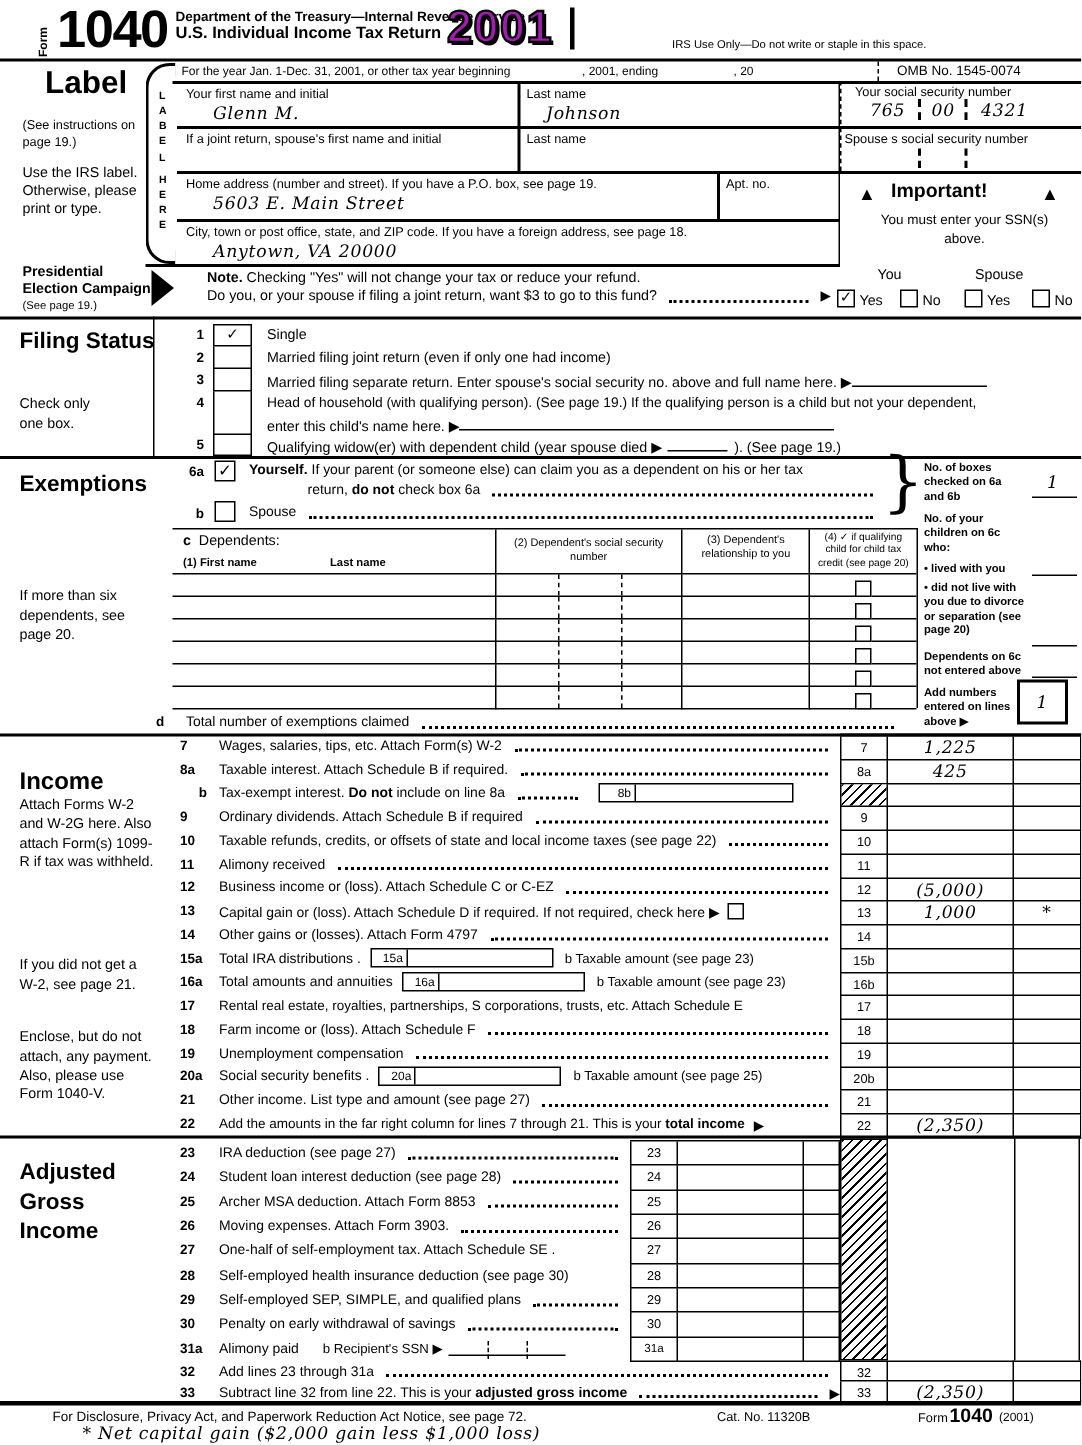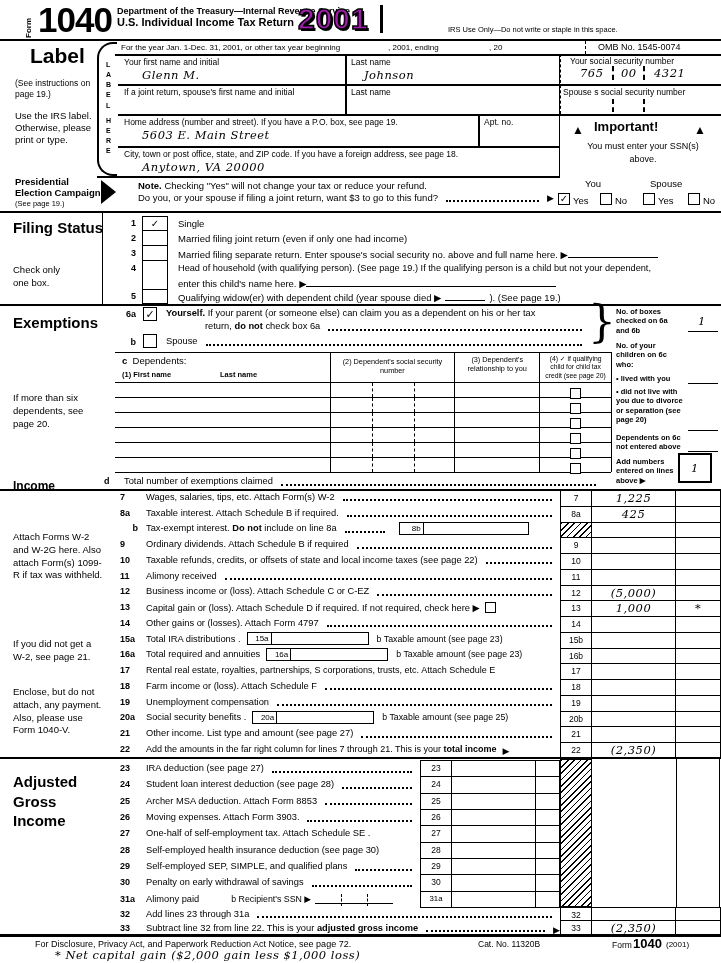--- a/index.html
+++ b/index.html
@@ -280,21 +280,21 @@
   <div class="abs note-r" style="left:616px;top:387px;width:72px;">• did not live with you due to divorce or separation (see page 20)</div>
   <div class="slot" style="left:688px;top:430px;"></div>
   <div class="abs note-r" style="left:616px;top:433px;width:70px;">Dependents on 6c not entered above</div>
   <div class="slot" style="left:688px;top:451px;"></div>
   <div class="abs note-r" style="left:616px;top:457px;width:58px;">Add numbers entered on lines above ▶</div>
   <div class="abs" style="left:678px;top:453px;width:34px;height:30px;border:2.5px solid #000;text-align:center;">
     <span class="hand" style="line-height:26px;">1</span>
   </div>
   <div class="hline" style="left:0;top:489px;width:721px;height:2px;"></div>
 
-  <div class="abs b" style="left:13px;top:479px;font-size:12px;">Income</div>
+  <div class="abs b" style="left:13px;top:513px;font-size:16px;">Income</div>
   <div class="abs t95" style="left:13px;top:531px;width:92px;line-height:1.35;">Attach Forms W-2 and W-2G here. Also attach Form(s) 1099-R if tax was withheld.</div>
   <div class="abs t95" style="left:13px;top:638px;width:85px;line-height:1.35;">If you did not get a W-2, see page 21.</div>
   <div class="abs t95" style="left:13px;top:686px;width:92px;line-height:1.35;">Enclose, but do not attach, any payment. Also, please use Form 1040-V.</div>
 
   <div class="abs" style="left:112px;top:489px;width:448px;">
     <div class="irow">
         <span class="lnum">7</span>
         <span class="ltxt">Wages, salaries, tips, etc. Attach Form(s) W-2</span>
         <span class="dots"></span>
       </div>
@@ -346,21 +346,21 @@
         <span class="lnum">15a</span>
         <span class="ltxt">Total IRA distributions .</span>
         <span class="inbox">
           <span class="il">15a</span>
           <span class="ifld"></span>
         </span>
         <span class="blabel">b Taxable amount (see page 23)</span>
       </div>
     <div class="irow">
         <span class="lnum">16a</span>
-        <span class="ltxt">Total required and annuities</span>
+        <span class="ltxt">Total amounts and annuities</span>
         <span class="inbox">
           <span class="il">16a</span>
           <span class="ifld"></span>
         </span>
         <span class="blabel">b Taxable amount (see page 23)</span>
       </div>
     <div class="irow">
         <span class="lnum">17</span>
         <span class="ltxt" style="font-size:9px;">Rental real estate, royalties, partnerships, S corporations, trusts, etc. Attach Schedule E</span>
       </div>
@@ -521,21 +521,21 @@
         <span class="dots"></span>
       </div>
     <div class="mrow">
         <span class="lnum">30</span>
         <span class="ltxt">Penalty on early withdrawal of savings</span>
         <span class="dots"></span>
       </div>
     <div class="mrow">
         <span class="lnum">31a</span>
         <span class="ltxt">Alimony paid</span>
-        <span class="blabel" style="margin-left:32px;">b Recipient's SSN ▶</span>
+        <span class="blabel" style="margin-left:16px;">b Recipient's SSN ▶</span>
         <span class="ul" style="width:78px;margin-left:4px;position:relative;">
           <i class="dashv" style="left:26px;height:12px;top:0;"></i>
           <i class="dashv" style="left:52px;height:12px;top:0;"></i>
         </span>
       </div>
   </div>
 
   <div class="abs" style="left:420px;top:760px;width:140px;border-top:1.5px solid #000;">
     <div class="mrow" style="align-items:stretch;">
         <span class="mn">23</span>

